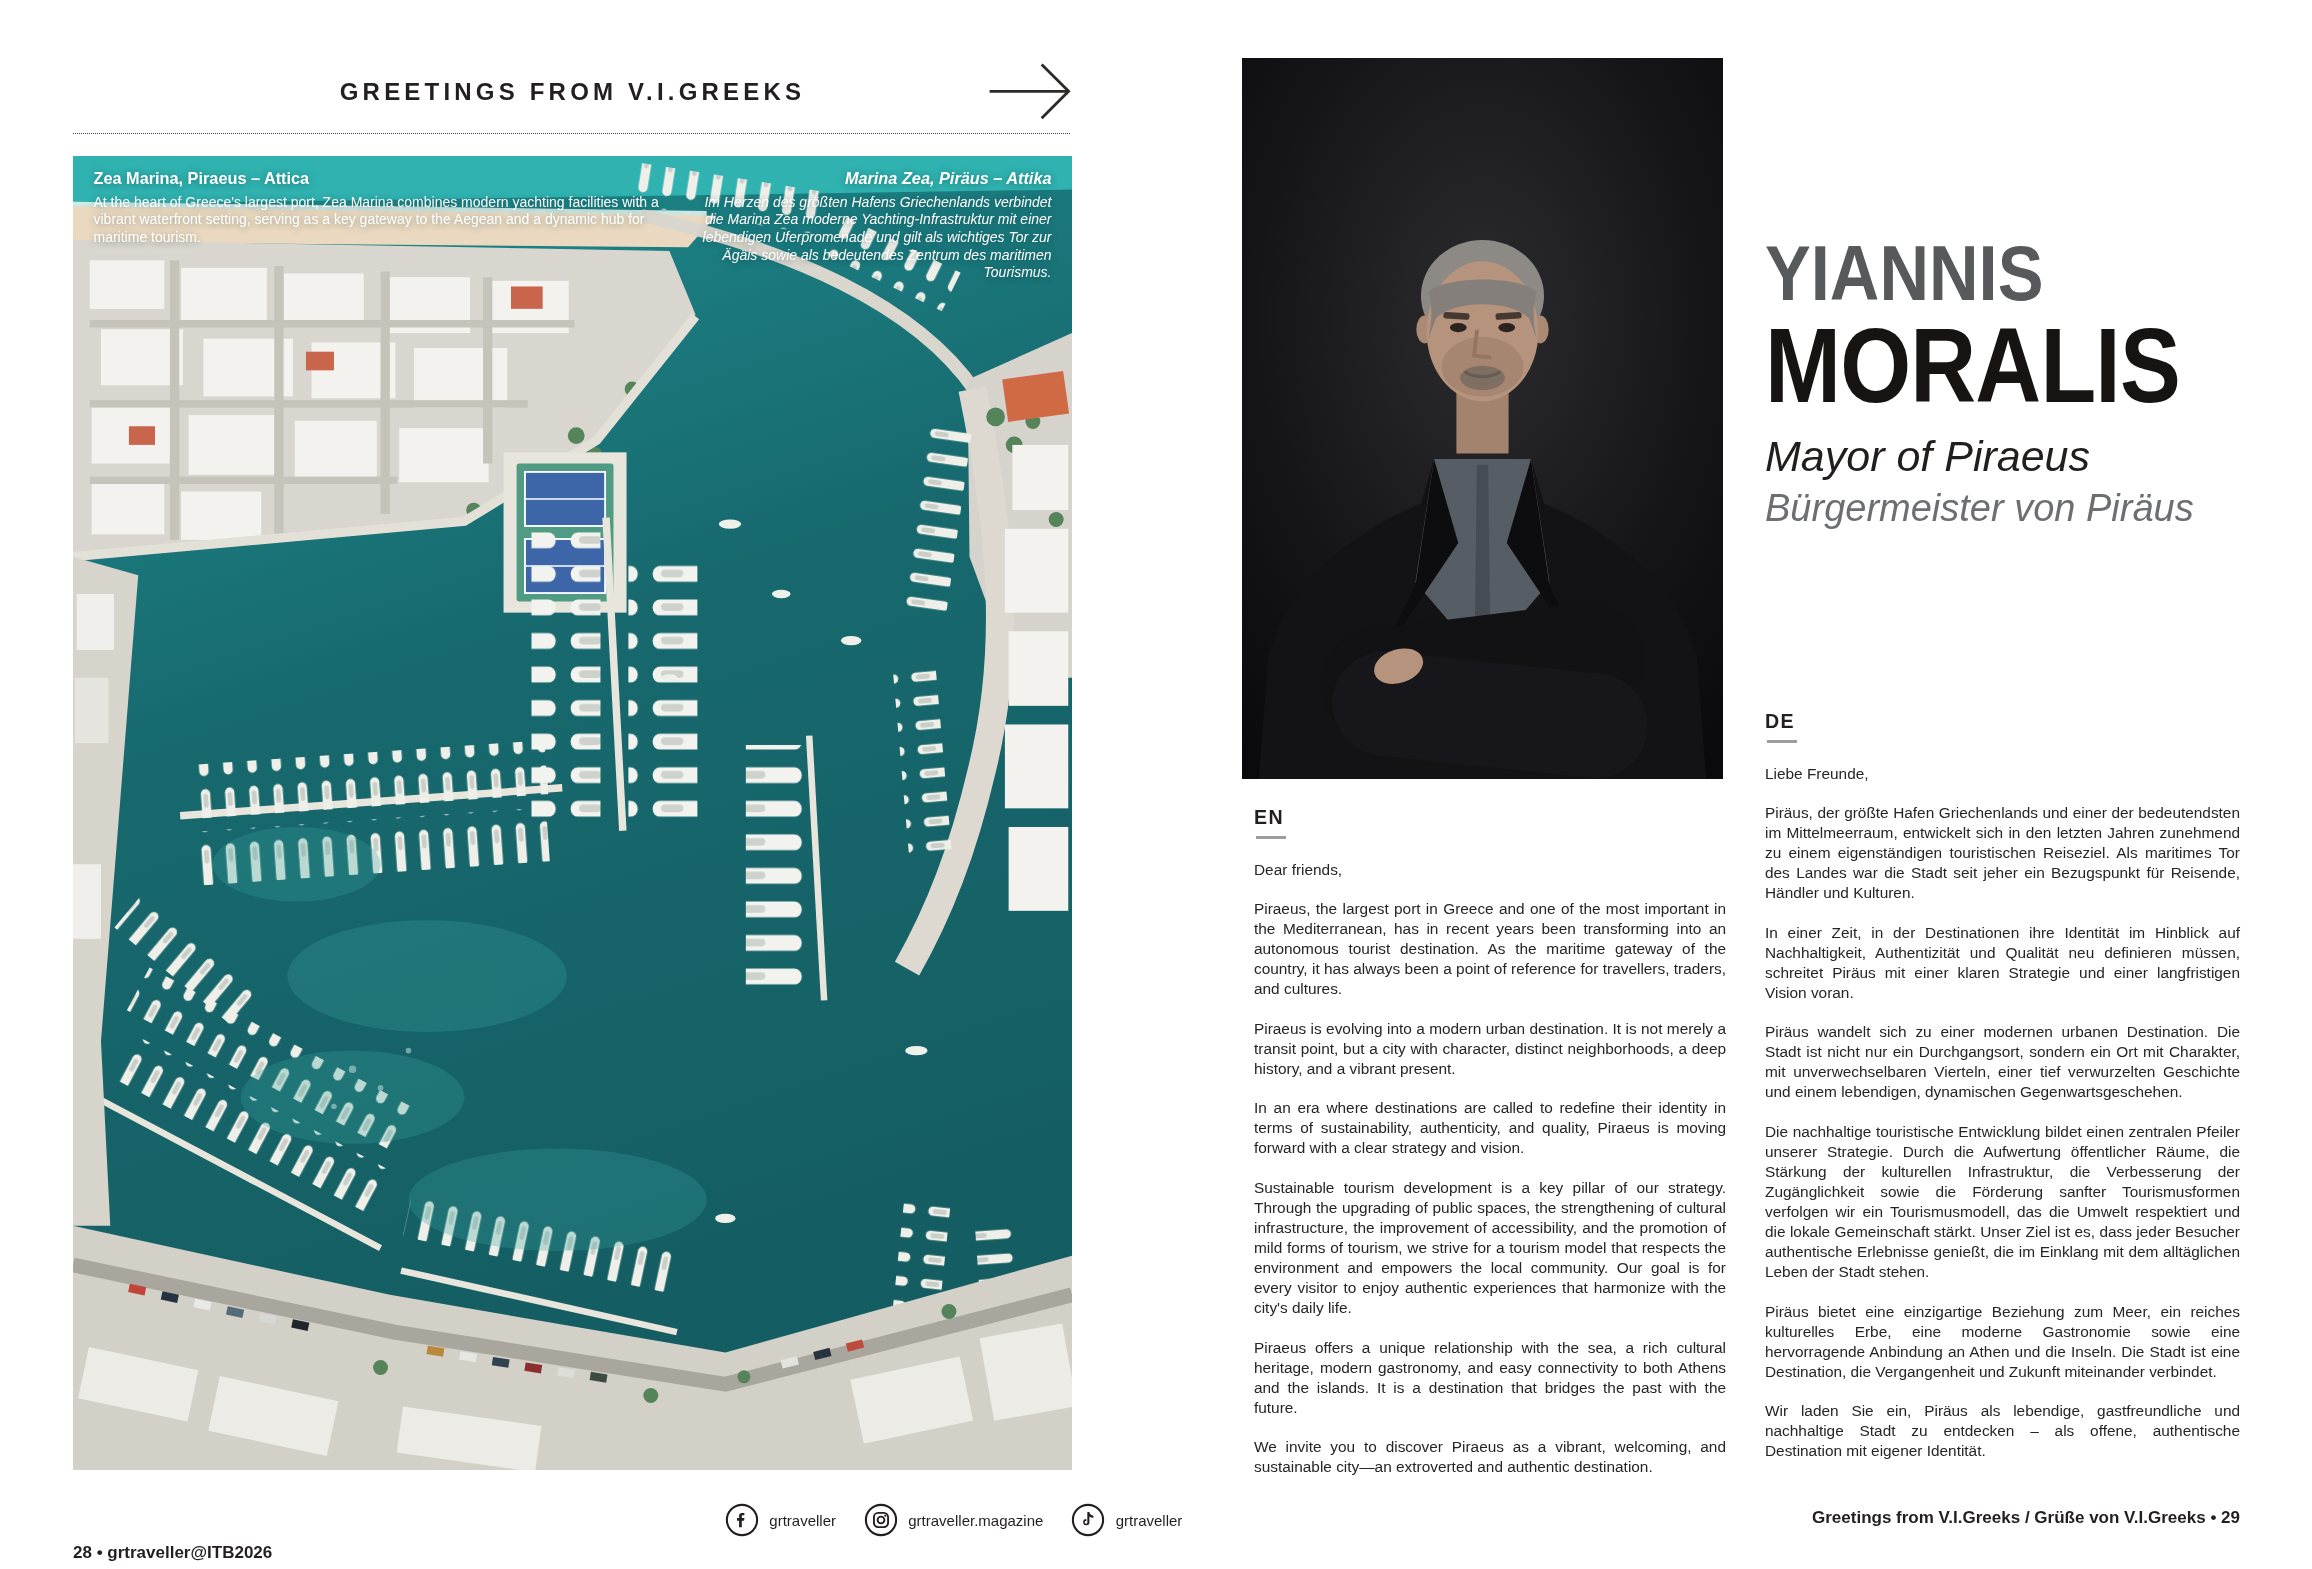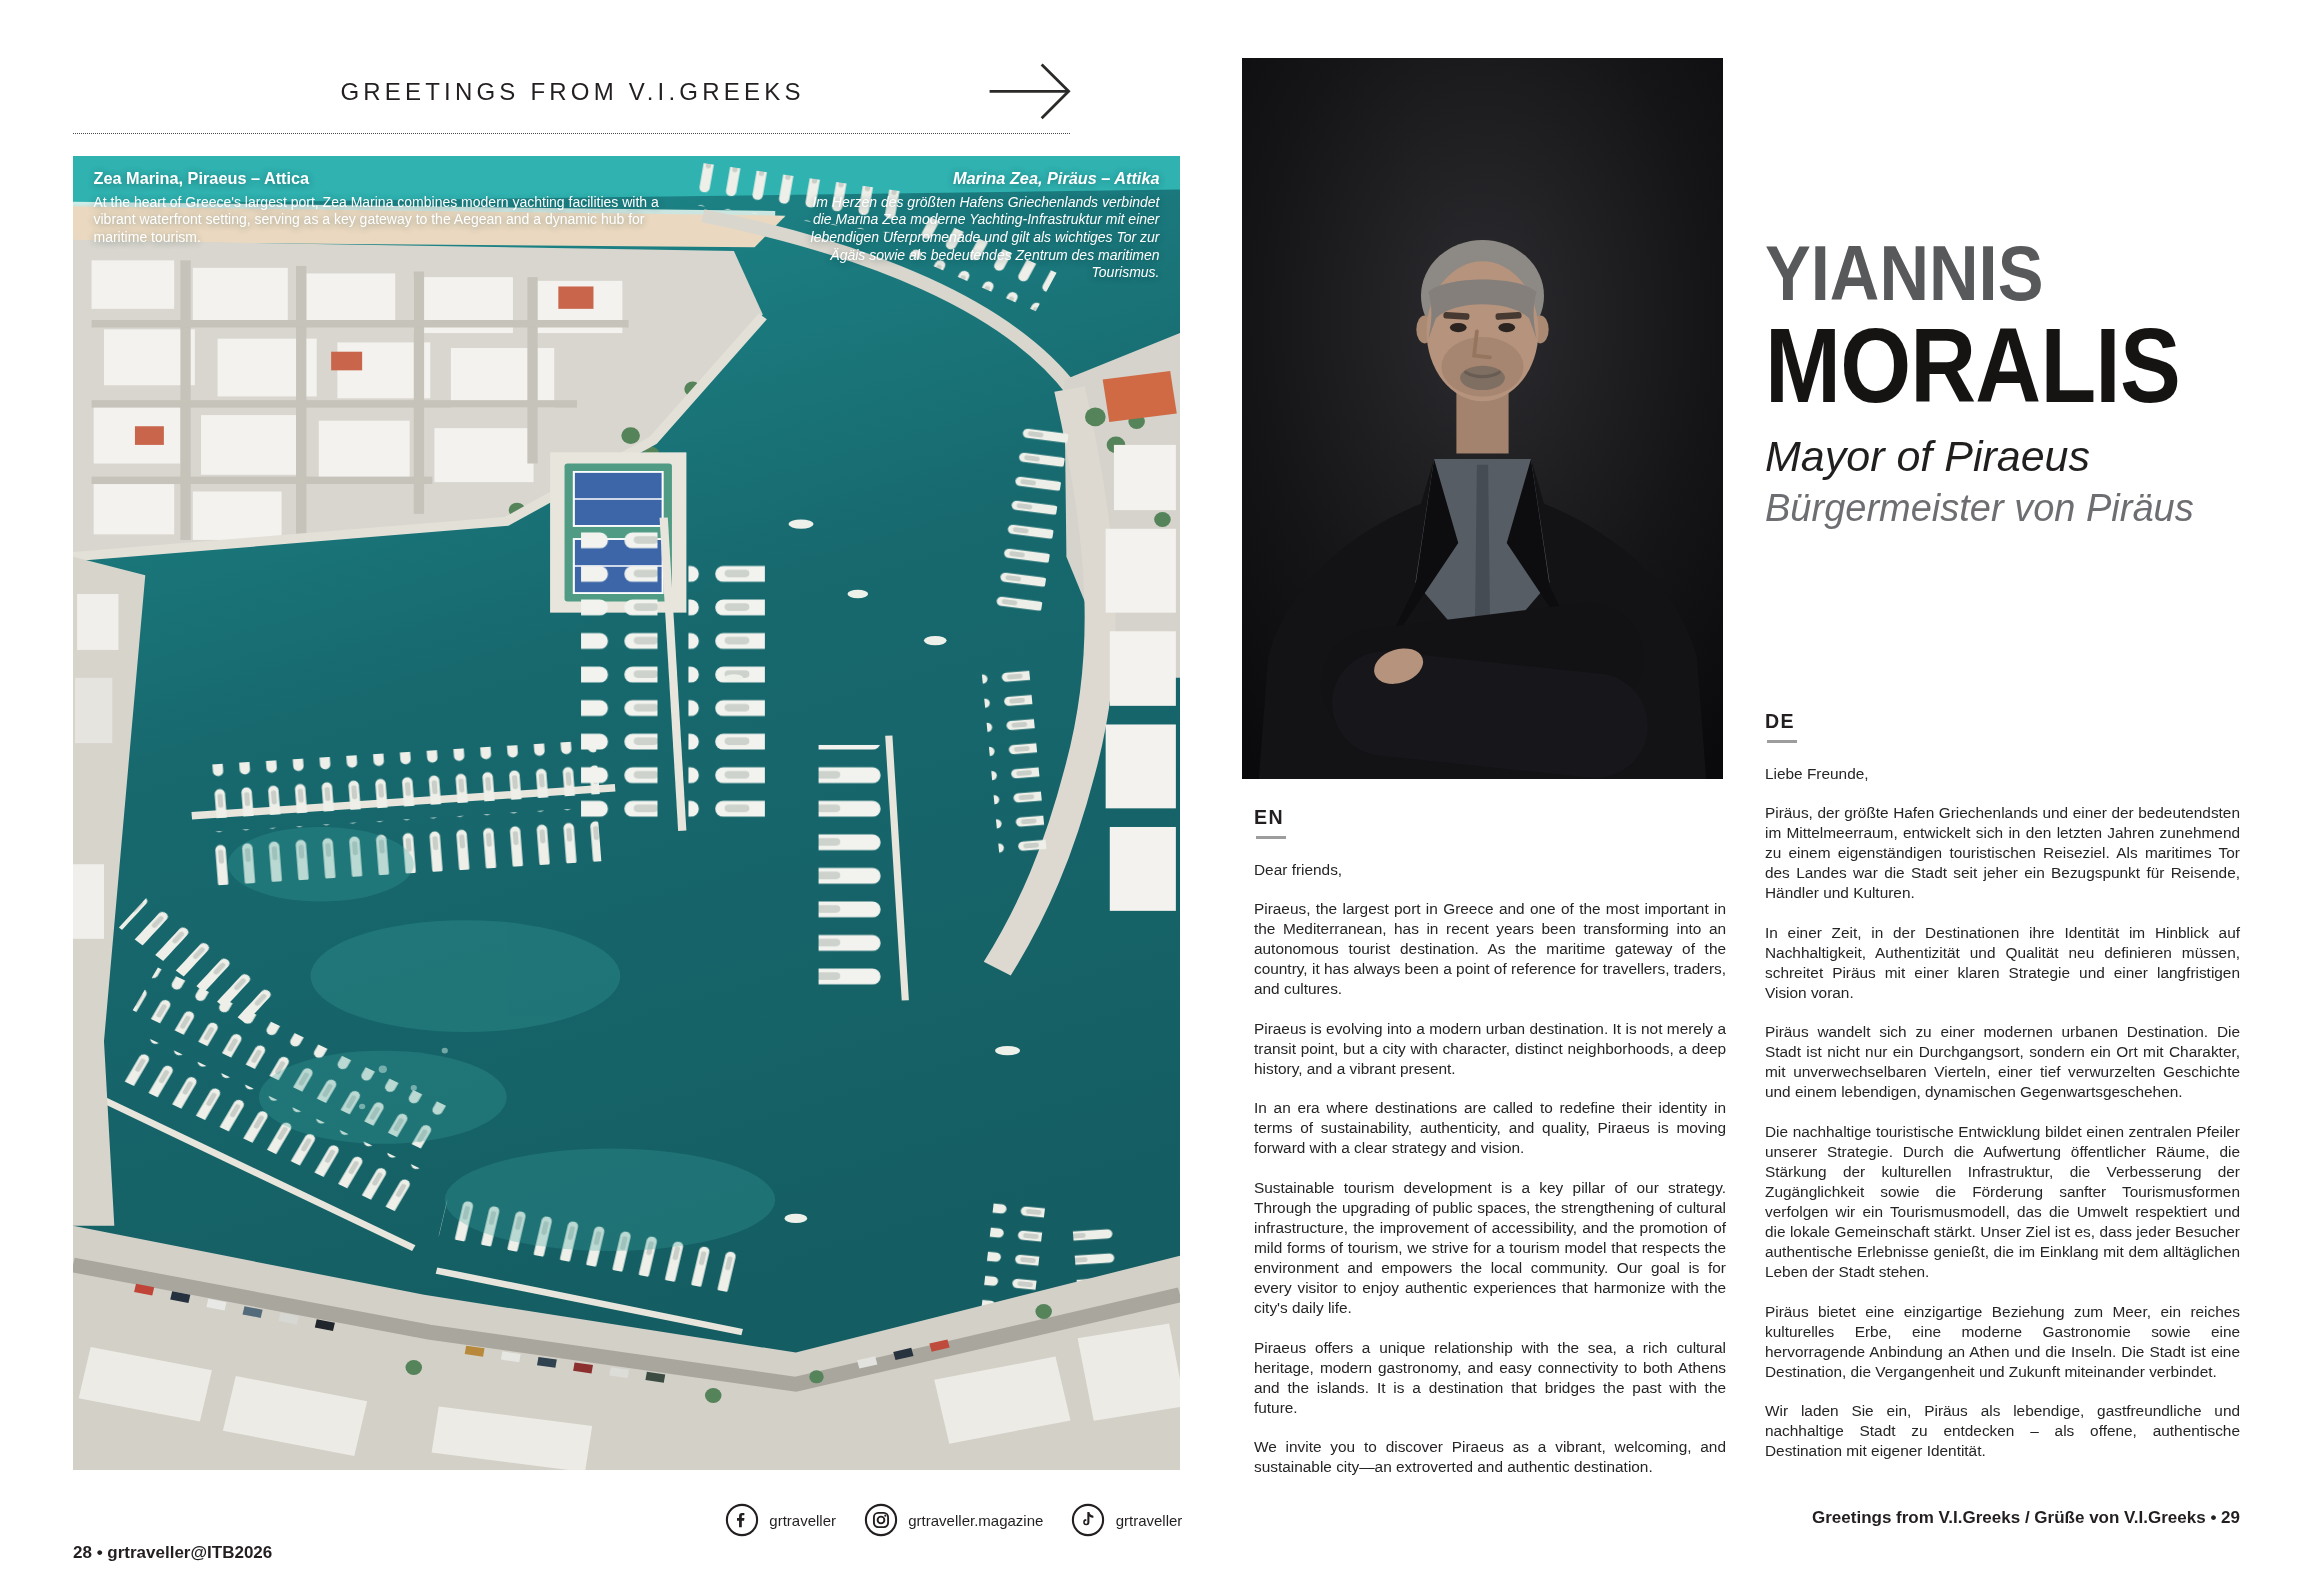--- a/index.html
+++ b/index.html
@@ -2,24 +2,24 @@
 <html style="font-size:15px"><head>
 <meta charset="utf-8">
 <style>
   html,body{margin:0;padding:0;background:#ffffff;}
   .spread{position:relative;width:2313px;height:1570px;background:#ffffff;overflow:hidden;
           font-family:"Liberation Sans",sans-serif;color:#231f20;}
   .abs{position:absolute;}
 
   
   .kicker{left:73px;top:78px;width:999px;text-align:center;font-size:24px;letter-spacing:4.2px;
-          color:#231f20;font-weight:400;}
+          color:#231f20;font-weight:700;}
   .arrow-svg{left:984px;top:54px;}
   .head-rule{left:73px;top:133px;width:997px;border-top:1.9px dotted #4a4745;height:0;}
-  .photo-frame{left:73px;top:156px;width:1107px;height:1314px;overflow:hidden;background:#0c4a6e;}
+  .photo-frame{left:73px;top:156px;width:999px;height:1314px;overflow:hidden;background:#0c4a6e;}
   .photo-frame svg{display:block;width:100%;height:100%;}
   .cap{position:absolute;color:#ffffff;text-shadow:0 0.9px 7.5px rgba(0,50,55,.45);}
   .cap-en{left:20.5px;top:13px;width:601px;}
   .cap-de{right:20.5px;top:13px;width:368px;text-align:right;font-style:italic;}
   .cap-title{font-size:16.3px;font-weight:700;margin:0 0 5.6px 0;}
   .cap-body{font-size:14px;line-height:17.7px;margin:0;}
 
   
   .portrait-frame{left:1242px;top:58px;width:481px;height:721px;background:#0b0b0d;overflow:hidden;}
   .portrait-frame svg{display:block;width:100%;height:100%;}

